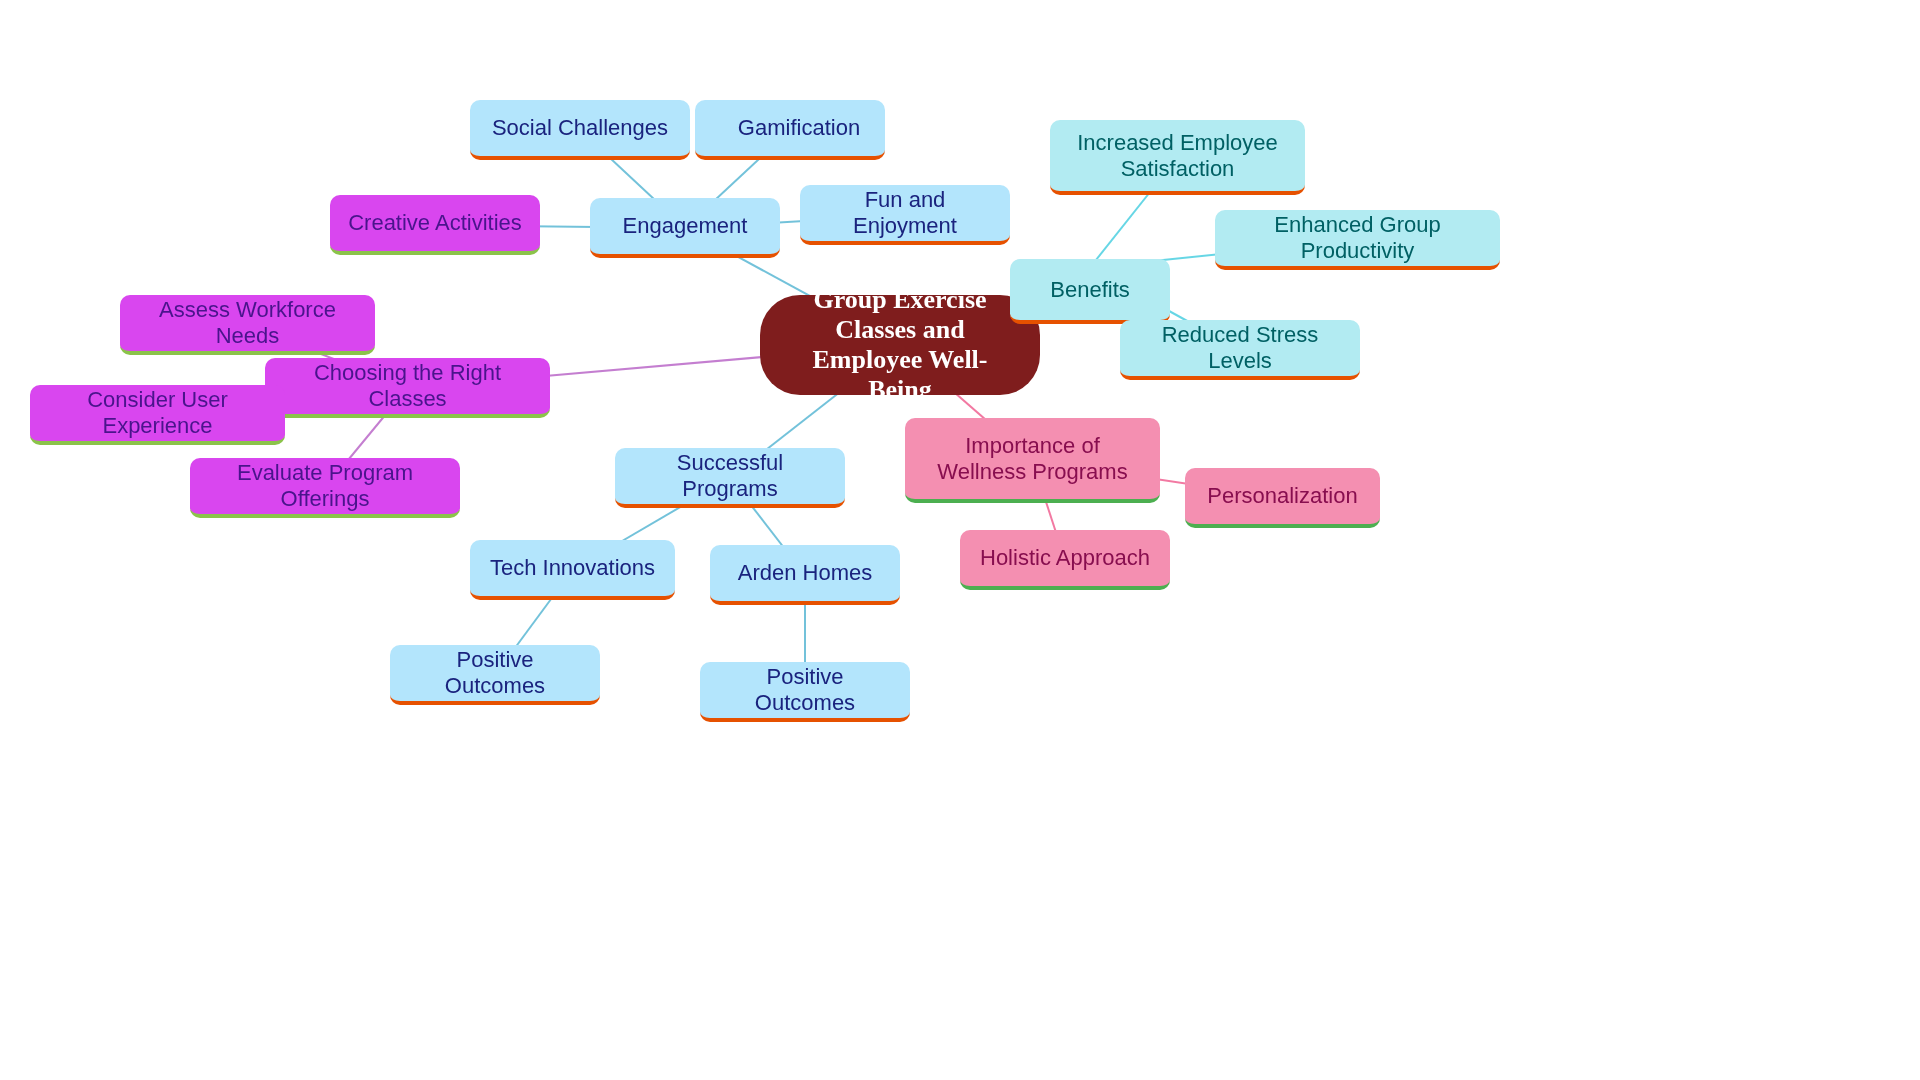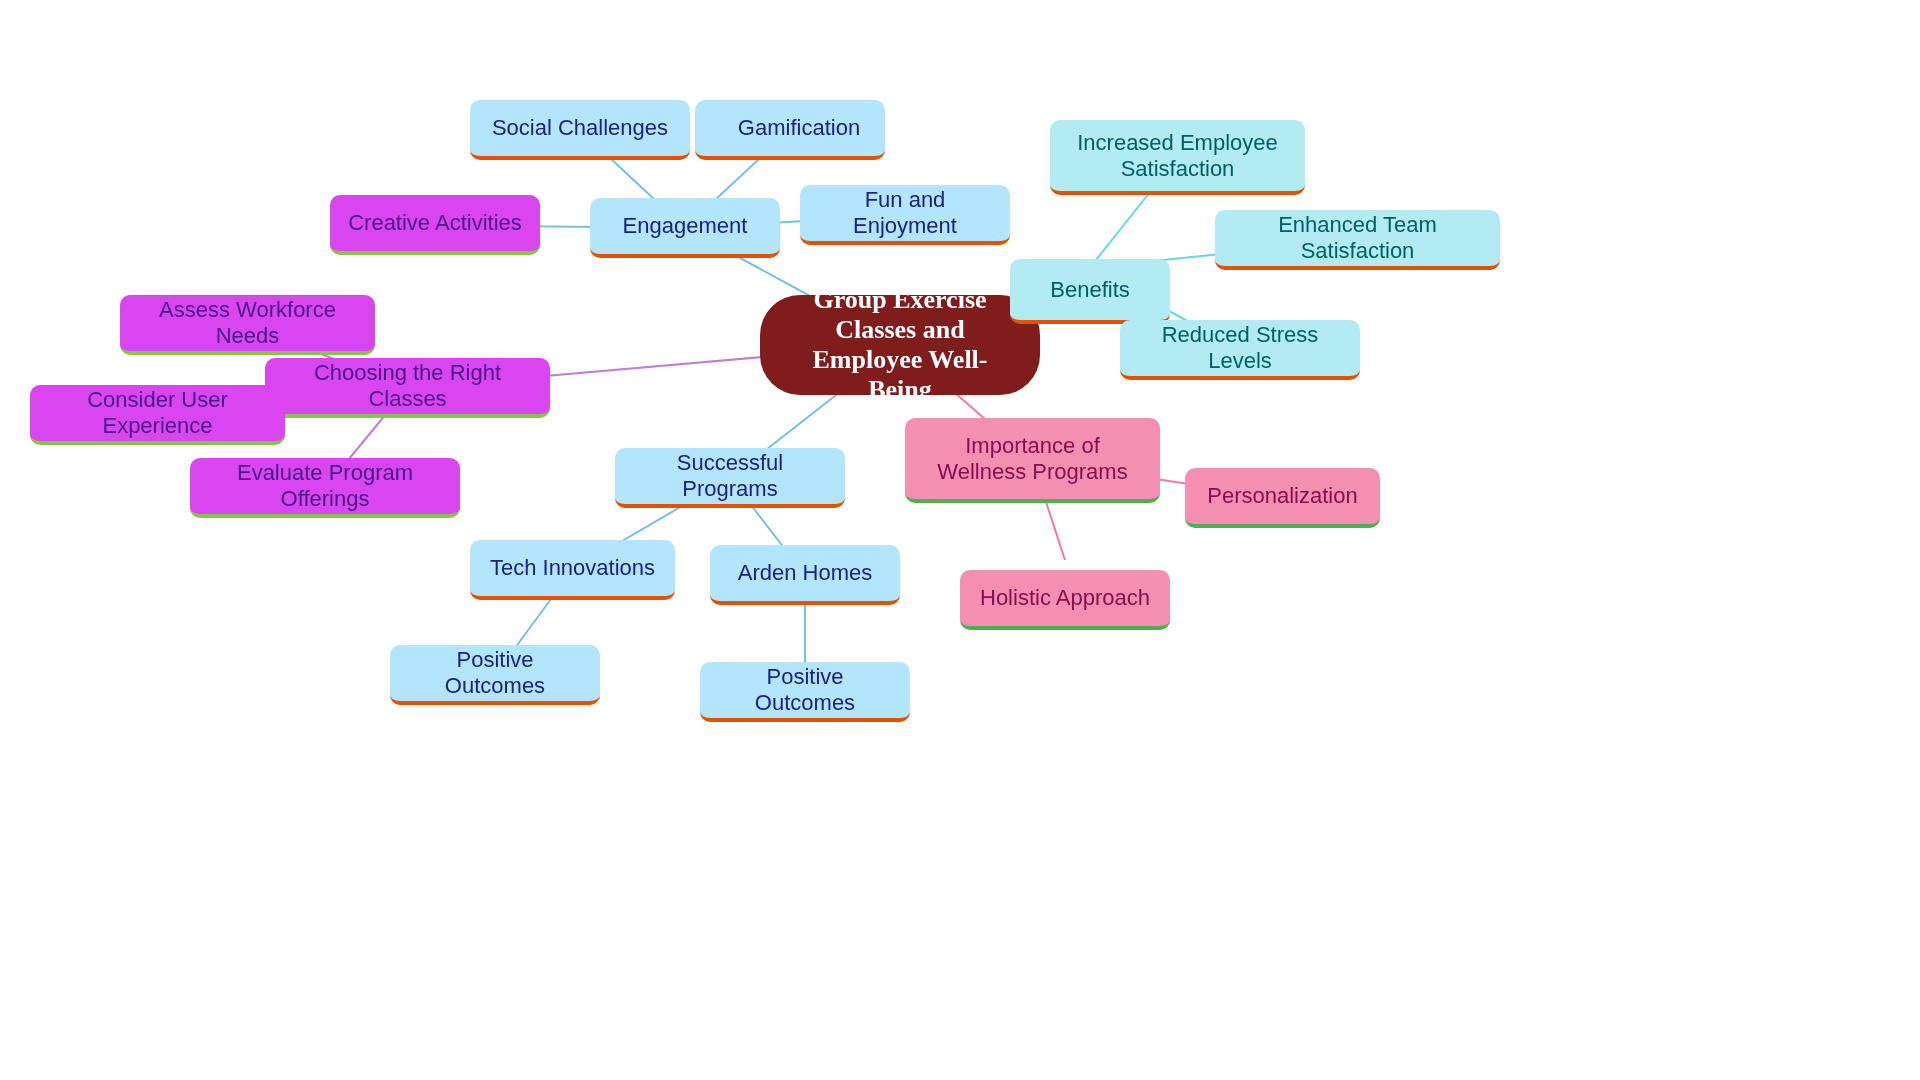--- a/index.html
+++ b/index.html
@@ -102,24 +102,24 @@
     <div class="node node-purple" style="left: 330px; top: 195px; width: 210px; height: 60px;">Creative Activities</div>
     <div class="node node-blue" style="left: 590px; top: 198px; width: 190px; height: 60px;">Engagement</div>
     <div class="node node-blue" style="left: 800px; top: 185px; width: 210px; height: 60px;">Fun and Enjoyment</div>
     <div class="node node-purple" style="left: 120px; top: 295px; width: 255px; height: 60px;">Assess Workforce Needs</div>
     <div class="node node-purple" style="left: 265px; top: 358px; width: 285px; height: 60px;">Choosing the Right Classes</div>
     <div class="node node-purple" style="left: 30px; top: 385px; width: 255px; height: 60px;">Consider User Experience</div>
     <div class="node node-purple" style="left: 190px; top: 458px; width: 270px; height: 60px;">Evaluate Program Offerings</div>
     <div class="node node-cyan" style="left: 1010px; top: 235px; width: 160px; height: 65px; margin-top: 24px;">Benefits</div>
     <div class="node node-cyan" style="left: 1050px; top: 120px; width: 255px; height: 75px;">Increased Employee
 Satisfaction</div>
-    <div class="node node-cyan" style="left: 1215px; top: 210px; width: 285px; height: 60px;">Enhanced Team Satisfaction</div>
+    <div class="node node-cyan" style="left: 1215px; top: 210px; width: 285px; height: 60px;">Enhanced Group Productivity</div>
     <div class="node node-cyan" style="left: 1120px; top: 320px; width: 240px; height: 60px;">Reduced Stress Levels</div>
     <div class="node node-pink" style="left: 905px; top: 418px; width: 255px; height: 85px;">Importance of Wellness
 Programs</div>
     <div class="node node-pink" style="left: 1185px; top: 468px; width: 195px; height: 60px;">Personalization</div>
-    <div class="node node-pink" style="left: 960px; top: 530px; width: 210px; height: 60px; margin-top: 40px;">Holistic Approach</div>
+    <div class="node node-pink" style="left: 960px; top: 530px; width: 210px; height: 60px;">Holistic Approach</div>
     <div class="node node-blue" style="left: 615px; top: 448px; width: 230px; height: 60px;">Successful Programs</div>
     <div class="node node-blue" style="left: 470px; top: 540px; width: 205px; height: 60px;">Tech Innovations</div>
     <div class="node node-blue" style="left: 710px; top: 545px; width: 190px; height: 60px;">Arden Homes</div>
     <div class="node node-blue" style="left: 390px; top: 645px; width: 210px; height: 60px;">Positive Outcomes</div>
     <div class="node node-blue" style="left: 700px; top: 662px; width: 210px; height: 60px;">Positive Outcomes</div>
   </div>
 
 </body></html>

